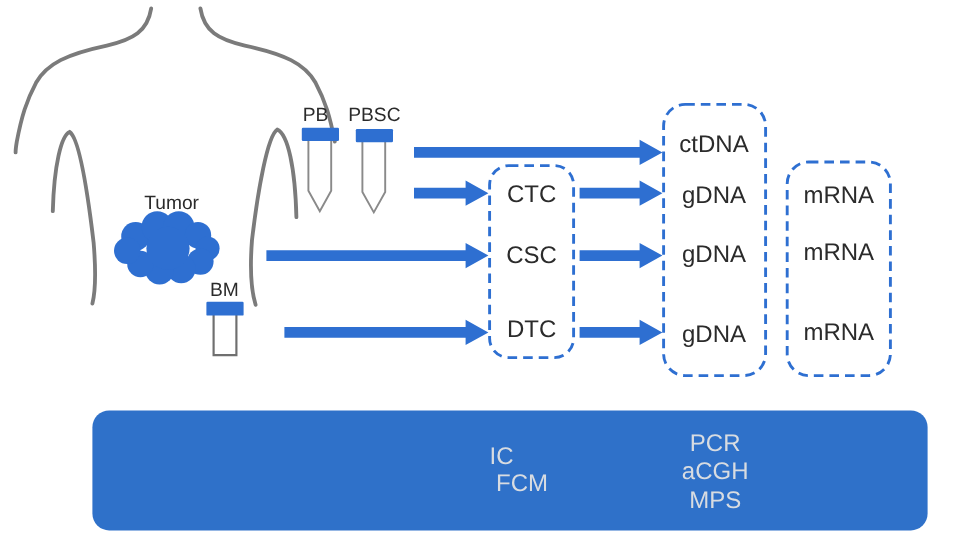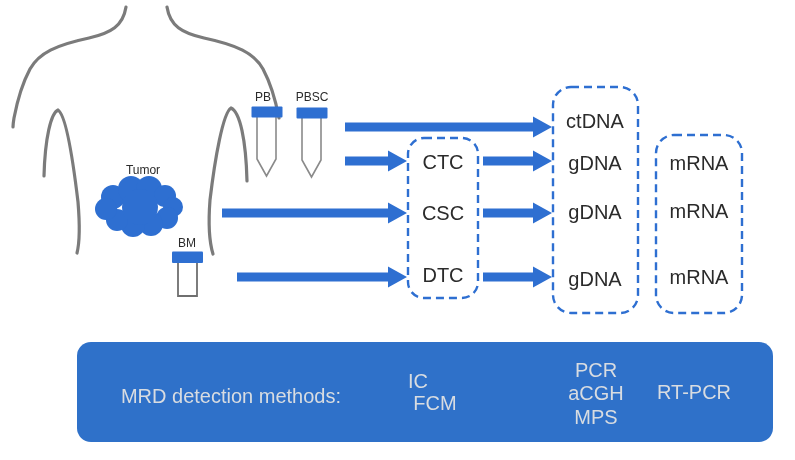--- a/index.html
+++ b/index.html
@@ -11,21 +11,21 @@
     overflow:hidden;
   }
   #gfx{position:absolute;left:0;top:0;width:795px;height:460px;}
   .lbl{
     position:absolute;
     transform:translate(-50%,-50%);
     white-space:nowrap;
     color:#2b2b2b;
     line-height:1;
   }
-  .lbl-sm{font-size:12px;}
+  .lbl-sm{font-size:16px;}
   .lbl-md{font-size:20px;}
   .bar{
     position:absolute;
     left:77px;top:342px;width:696px;height:100px;
     background:#2f71c9;
     border-radius:14px;
   }
   .bar-lbl{
     position:absolute;
     transform:translate(-50%,-50%);
@@ -107,21 +107,19 @@
   <div class="lbl lbl-md" style="left:595px;top:121px;">ctDNA</div>
   <div class="lbl lbl-md" style="left:595px;top:163px;">gDNA</div>
   <div class="lbl lbl-md" style="left:595px;top:212px;">gDNA</div>
   <div class="lbl lbl-md" style="left:595px;top:279px;">gDNA</div>
 
   <div class="lbl lbl-md" style="left:699px;top:163px;">mRNA</div>
   <div class="lbl lbl-md" style="left:699px;top:211px;">mRNA</div>
   <div class="lbl lbl-md" style="left:699px;top:277px;">mRNA</div>
 
   <div class="bar"></div>
-  <div class="bar-lbl" style="left:231px;top:396px;">MRD detection methods:</div>
   <div class="bar-lbl" style="left:418px;top:381px;">IC</div>
   <div class="bar-lbl" style="left:435px;top:403px;">FCM</div>
   <div class="bar-lbl" style="left:596px;top:370px;text-align:center;">PCR</div>
   <div class="bar-lbl" style="left:596px;top:393px;">aCGH</div>
   <div class="bar-lbl" style="left:596px;top:417px;">MPS</div>
-  <div class="bar-lbl" style="left:694px;top:392px;">RT-PCR</div>
 
 </div>
 
 </body></html>

